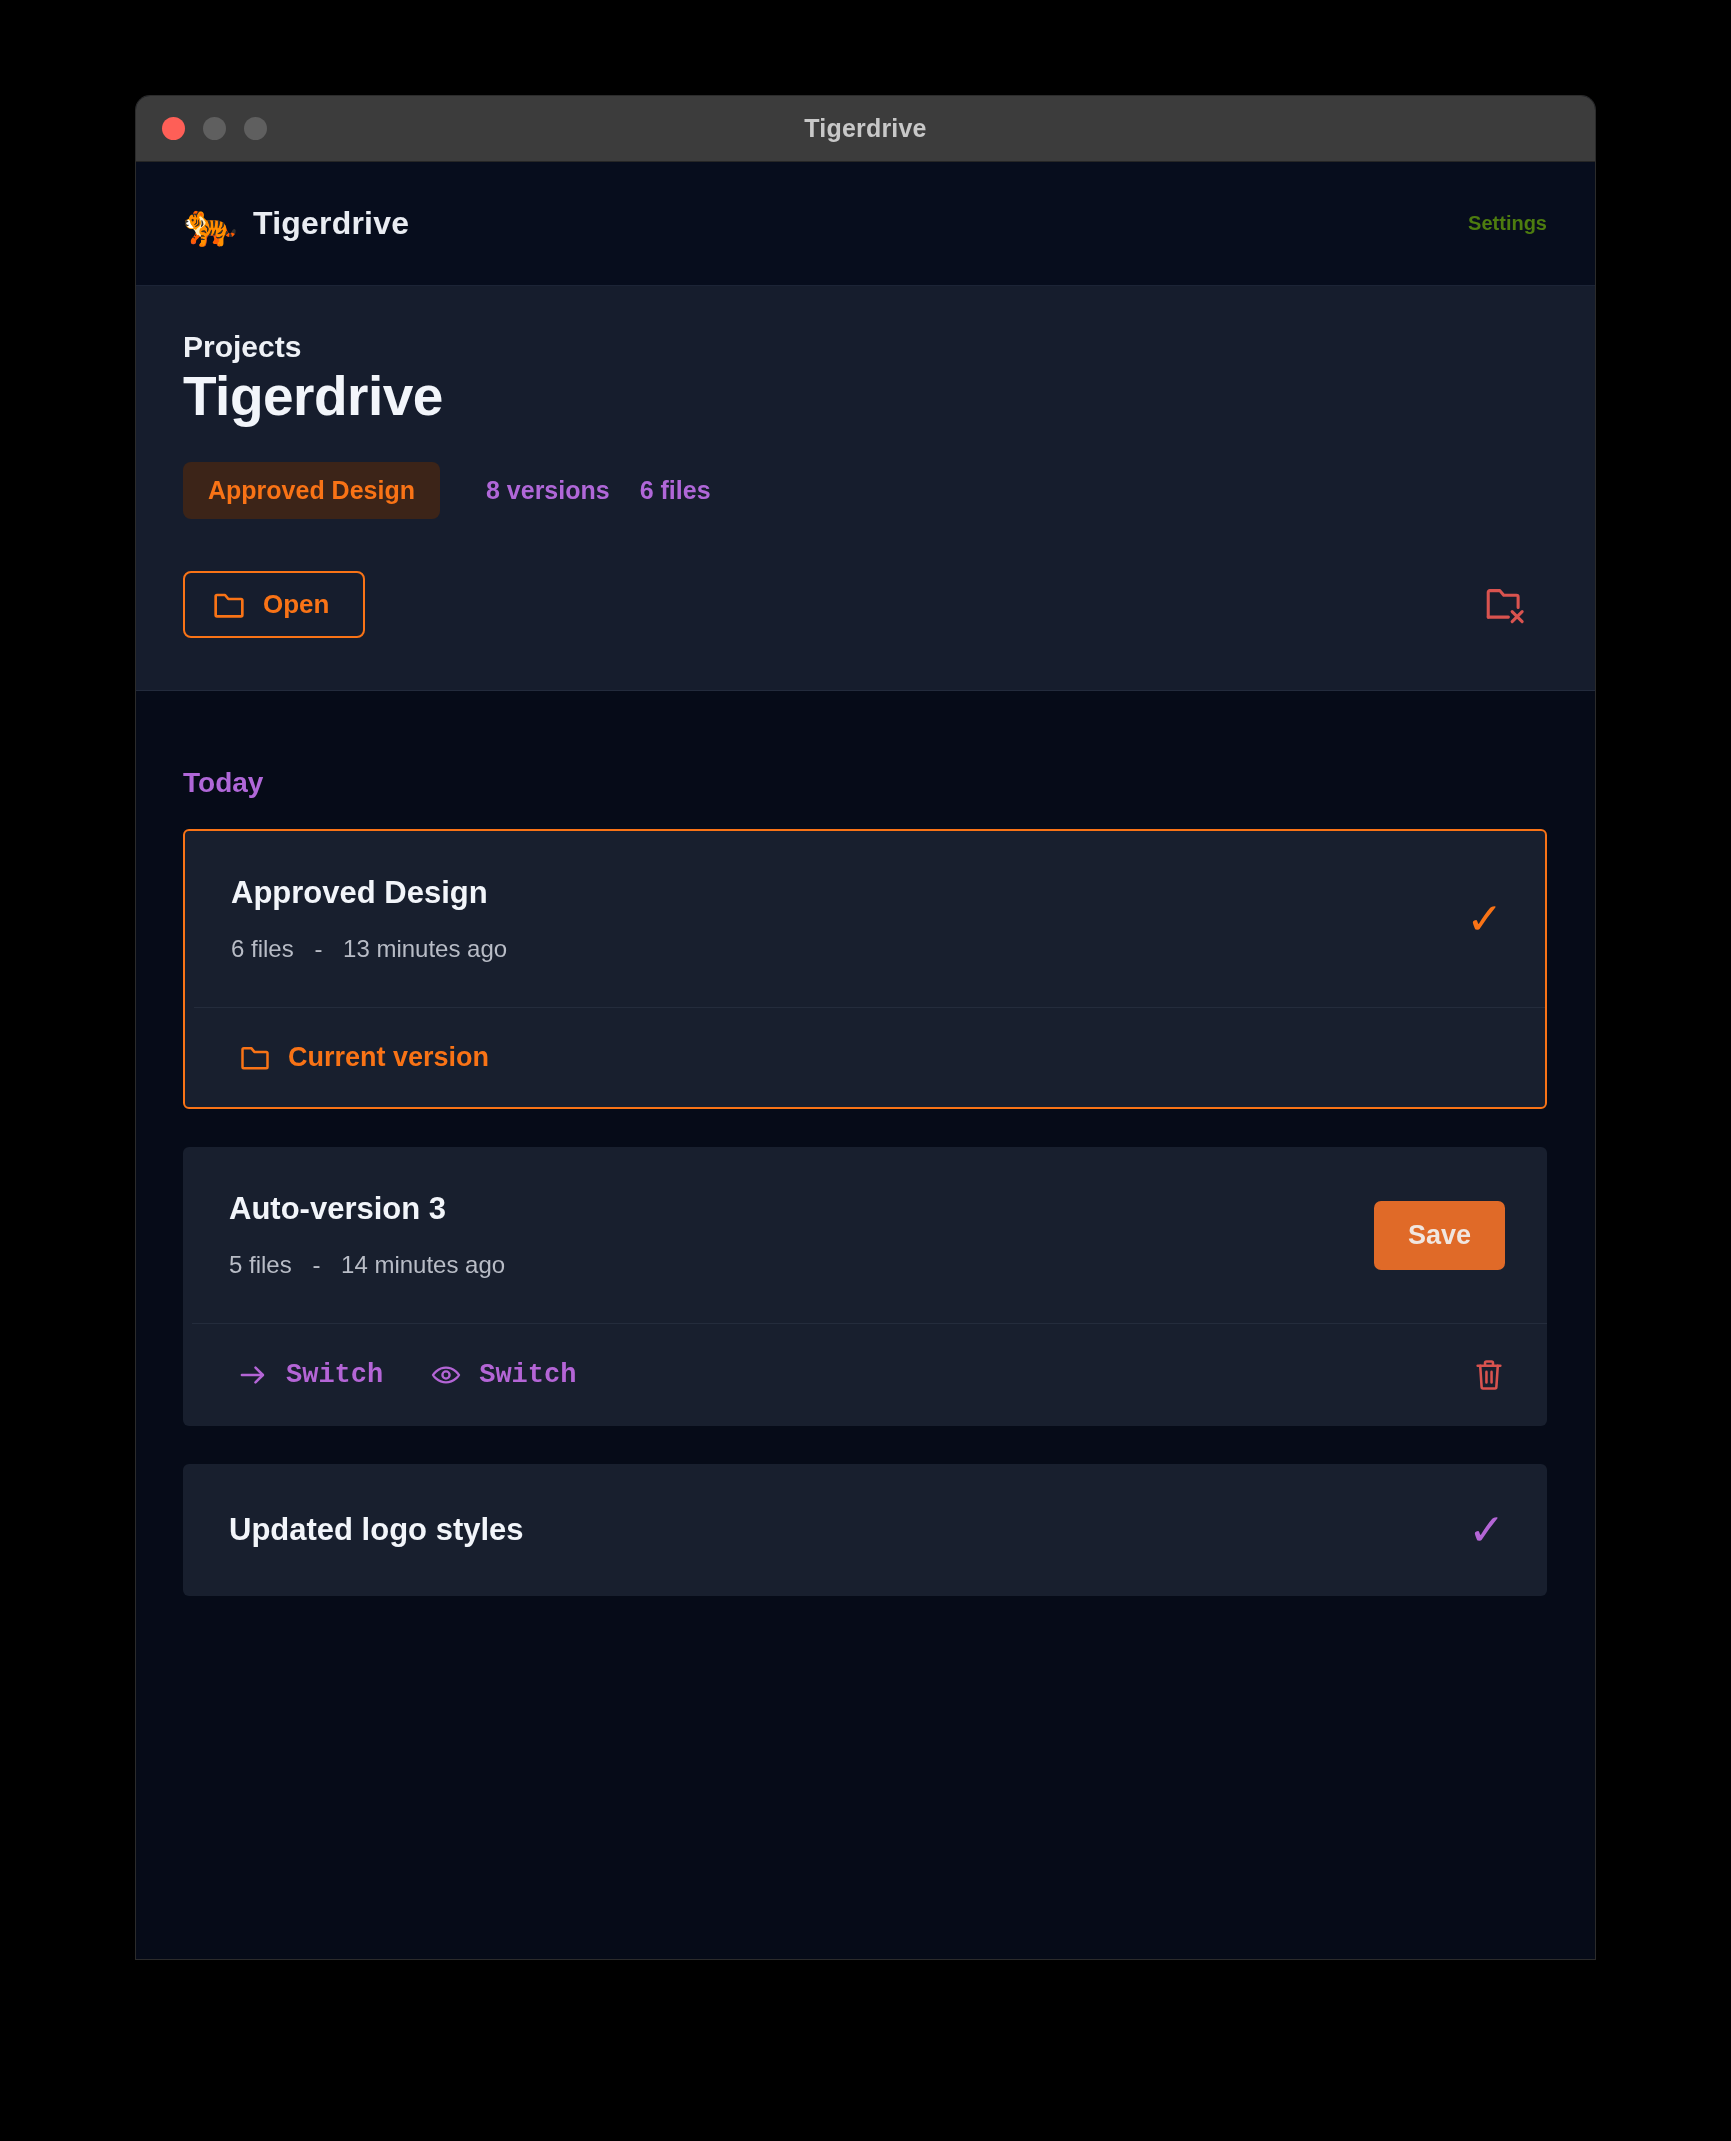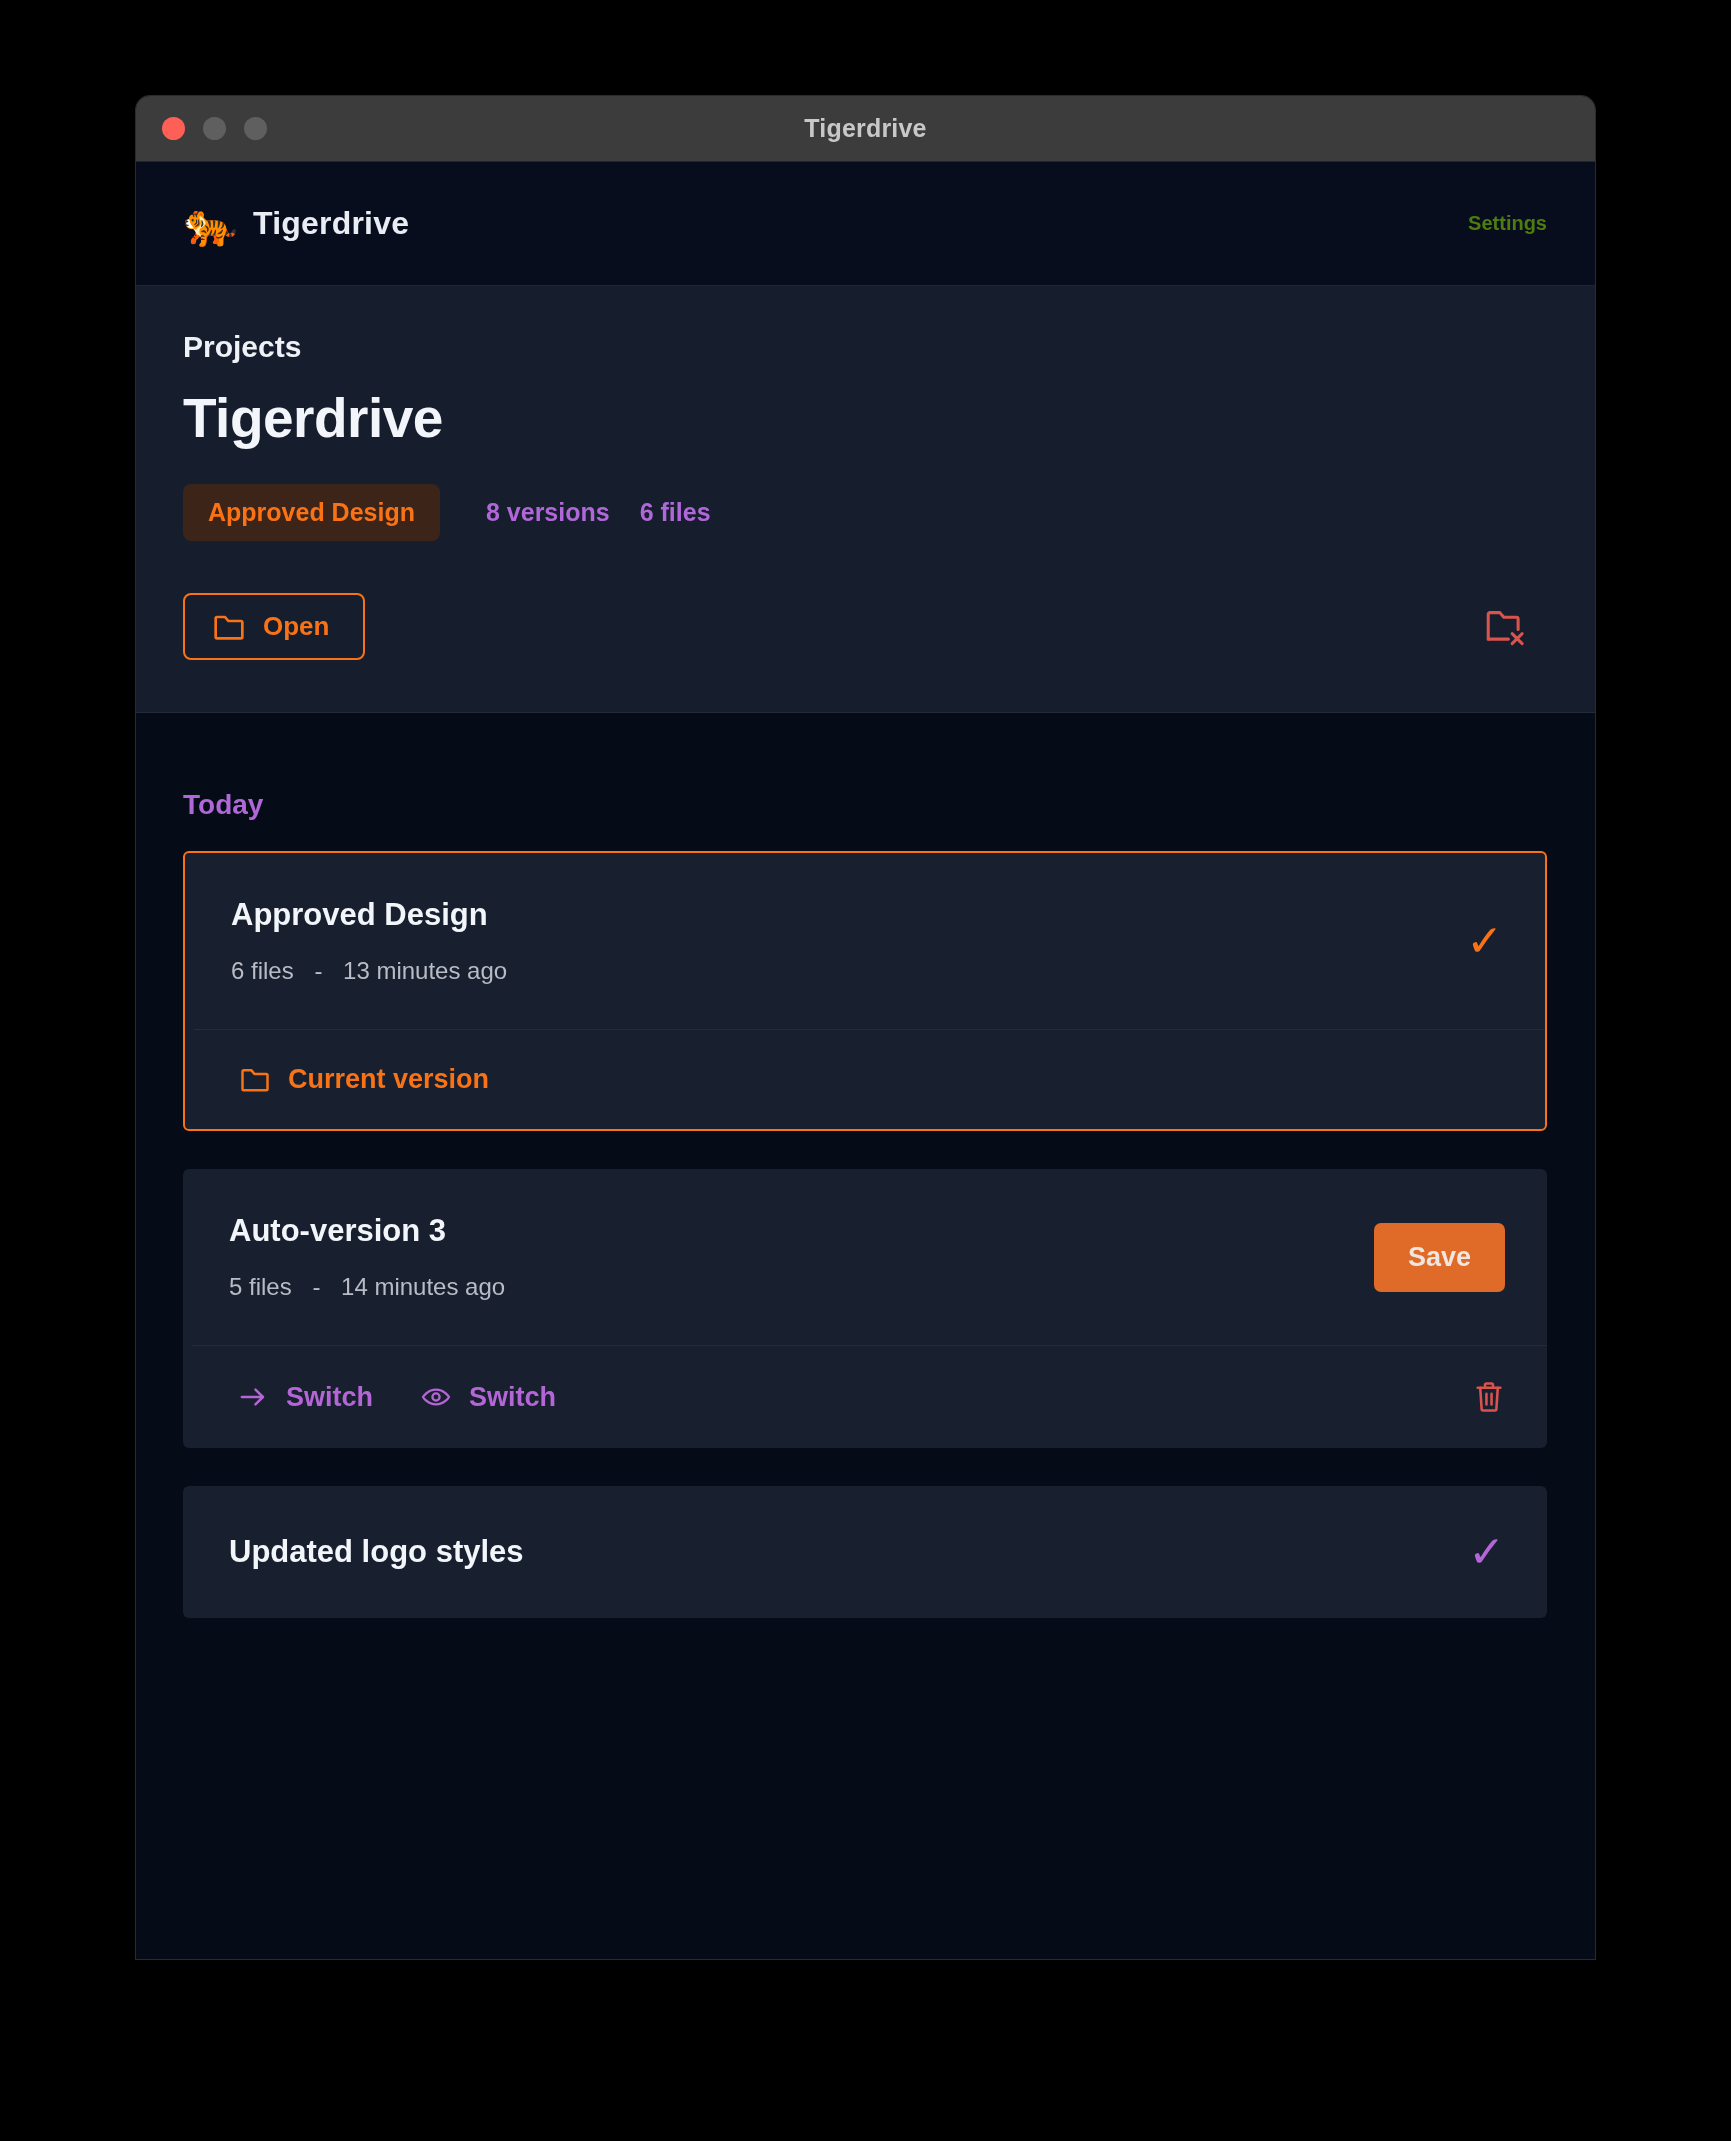--- a/index.html
+++ b/index.html
@@ -95,21 +95,20 @@
   
   .hero {
     background: #161d2d;
     padding: 44px 48px 52px 47px;
     border-bottom: 1px solid #232b3c;
   }
   .breadcrumb {
     font-size: 30px;
     font-weight: bold;
     color: #eef1f6;
-    margin-bottom: 22px;
   }
   .project-title {
     font-size: 55px;
     font-weight: bold;
     color: #f2f5fa;
     letter-spacing: -0.5px;
     margin-bottom: 34px;
   }
   .meta-row {
     display: flex;
@@ -228,21 +227,21 @@
   .footer-left { display: flex; align-items: center; gap: 48px; }
   .footer-action {
     display: inline-flex;
     align-items: center;
     gap: 18px;
     font-size: 27px;
     font-weight: bold;
     cursor: pointer;
   }
   .footer-action.orange { color: #f97316; }
-  .footer-action.purple { color: #b465d6; }
+  .footer-action.purple { color: #b465d6; font-family: Liberation Mono, monospace; }
   .trash { cursor: pointer; display: inline-flex; }
 
   .icon-svg { display: block; }
 </style>
 </head>
 <body>
 
 <div class="screen">
 
   <div class="window">

